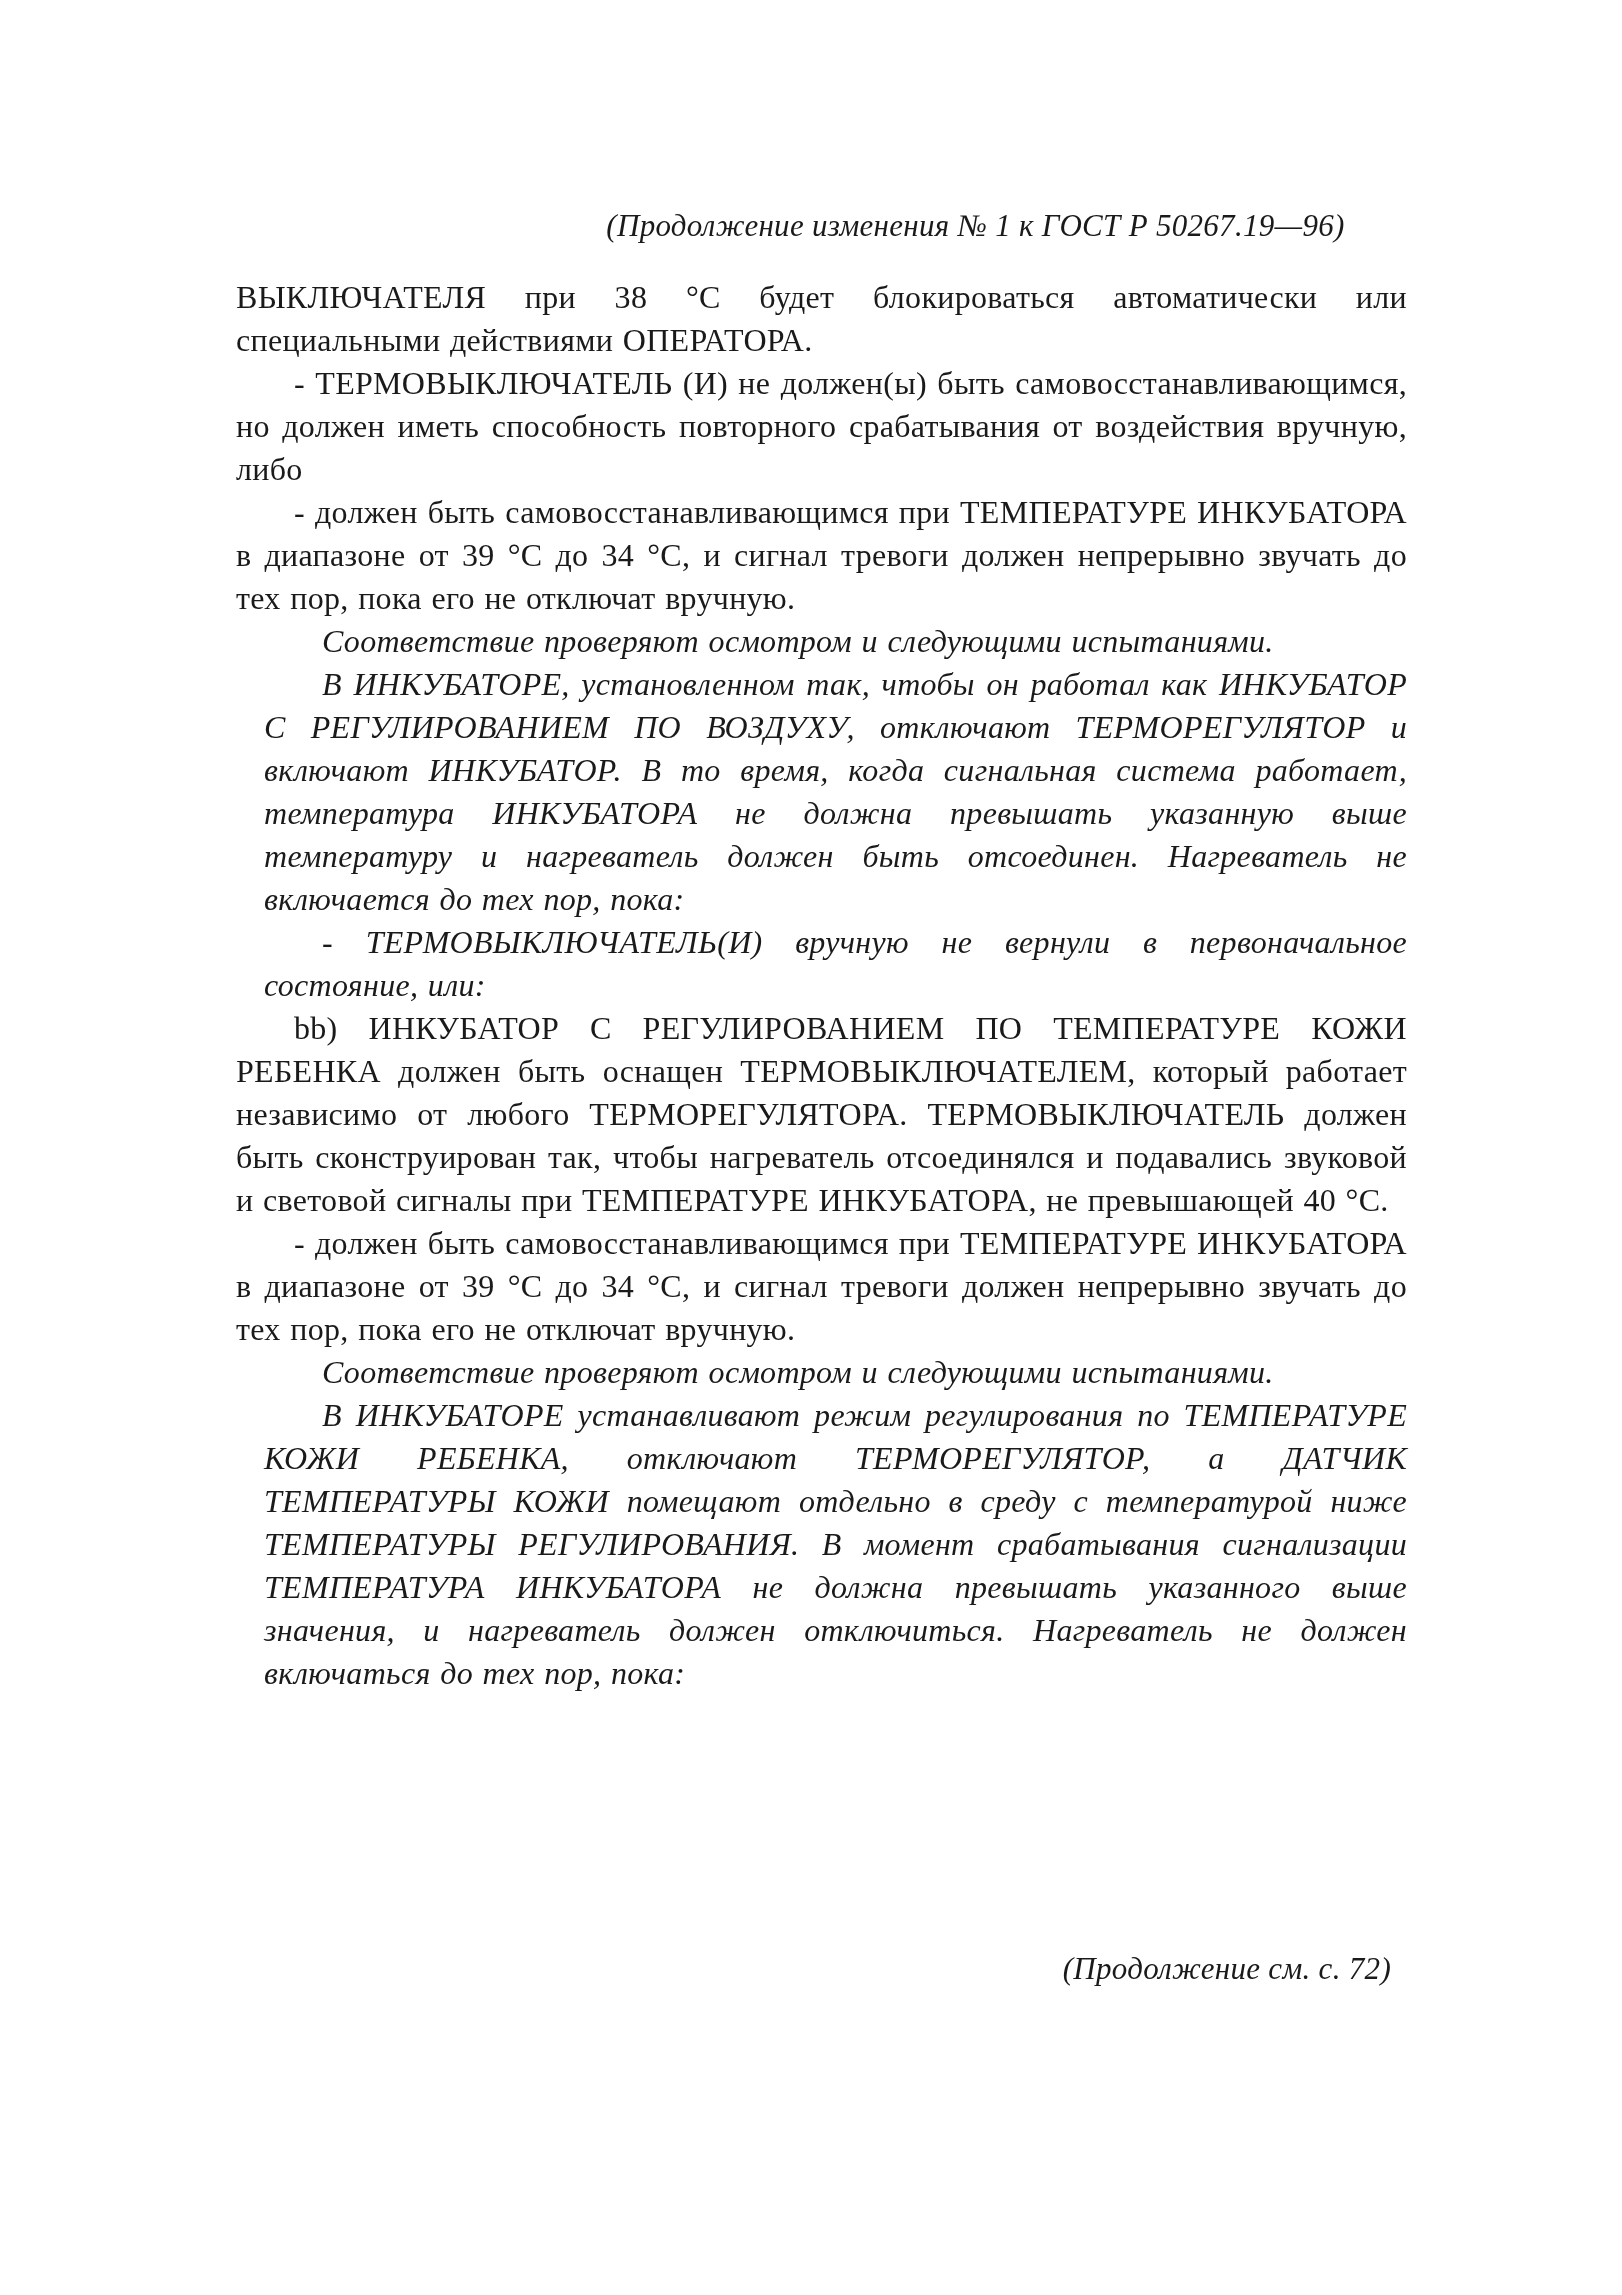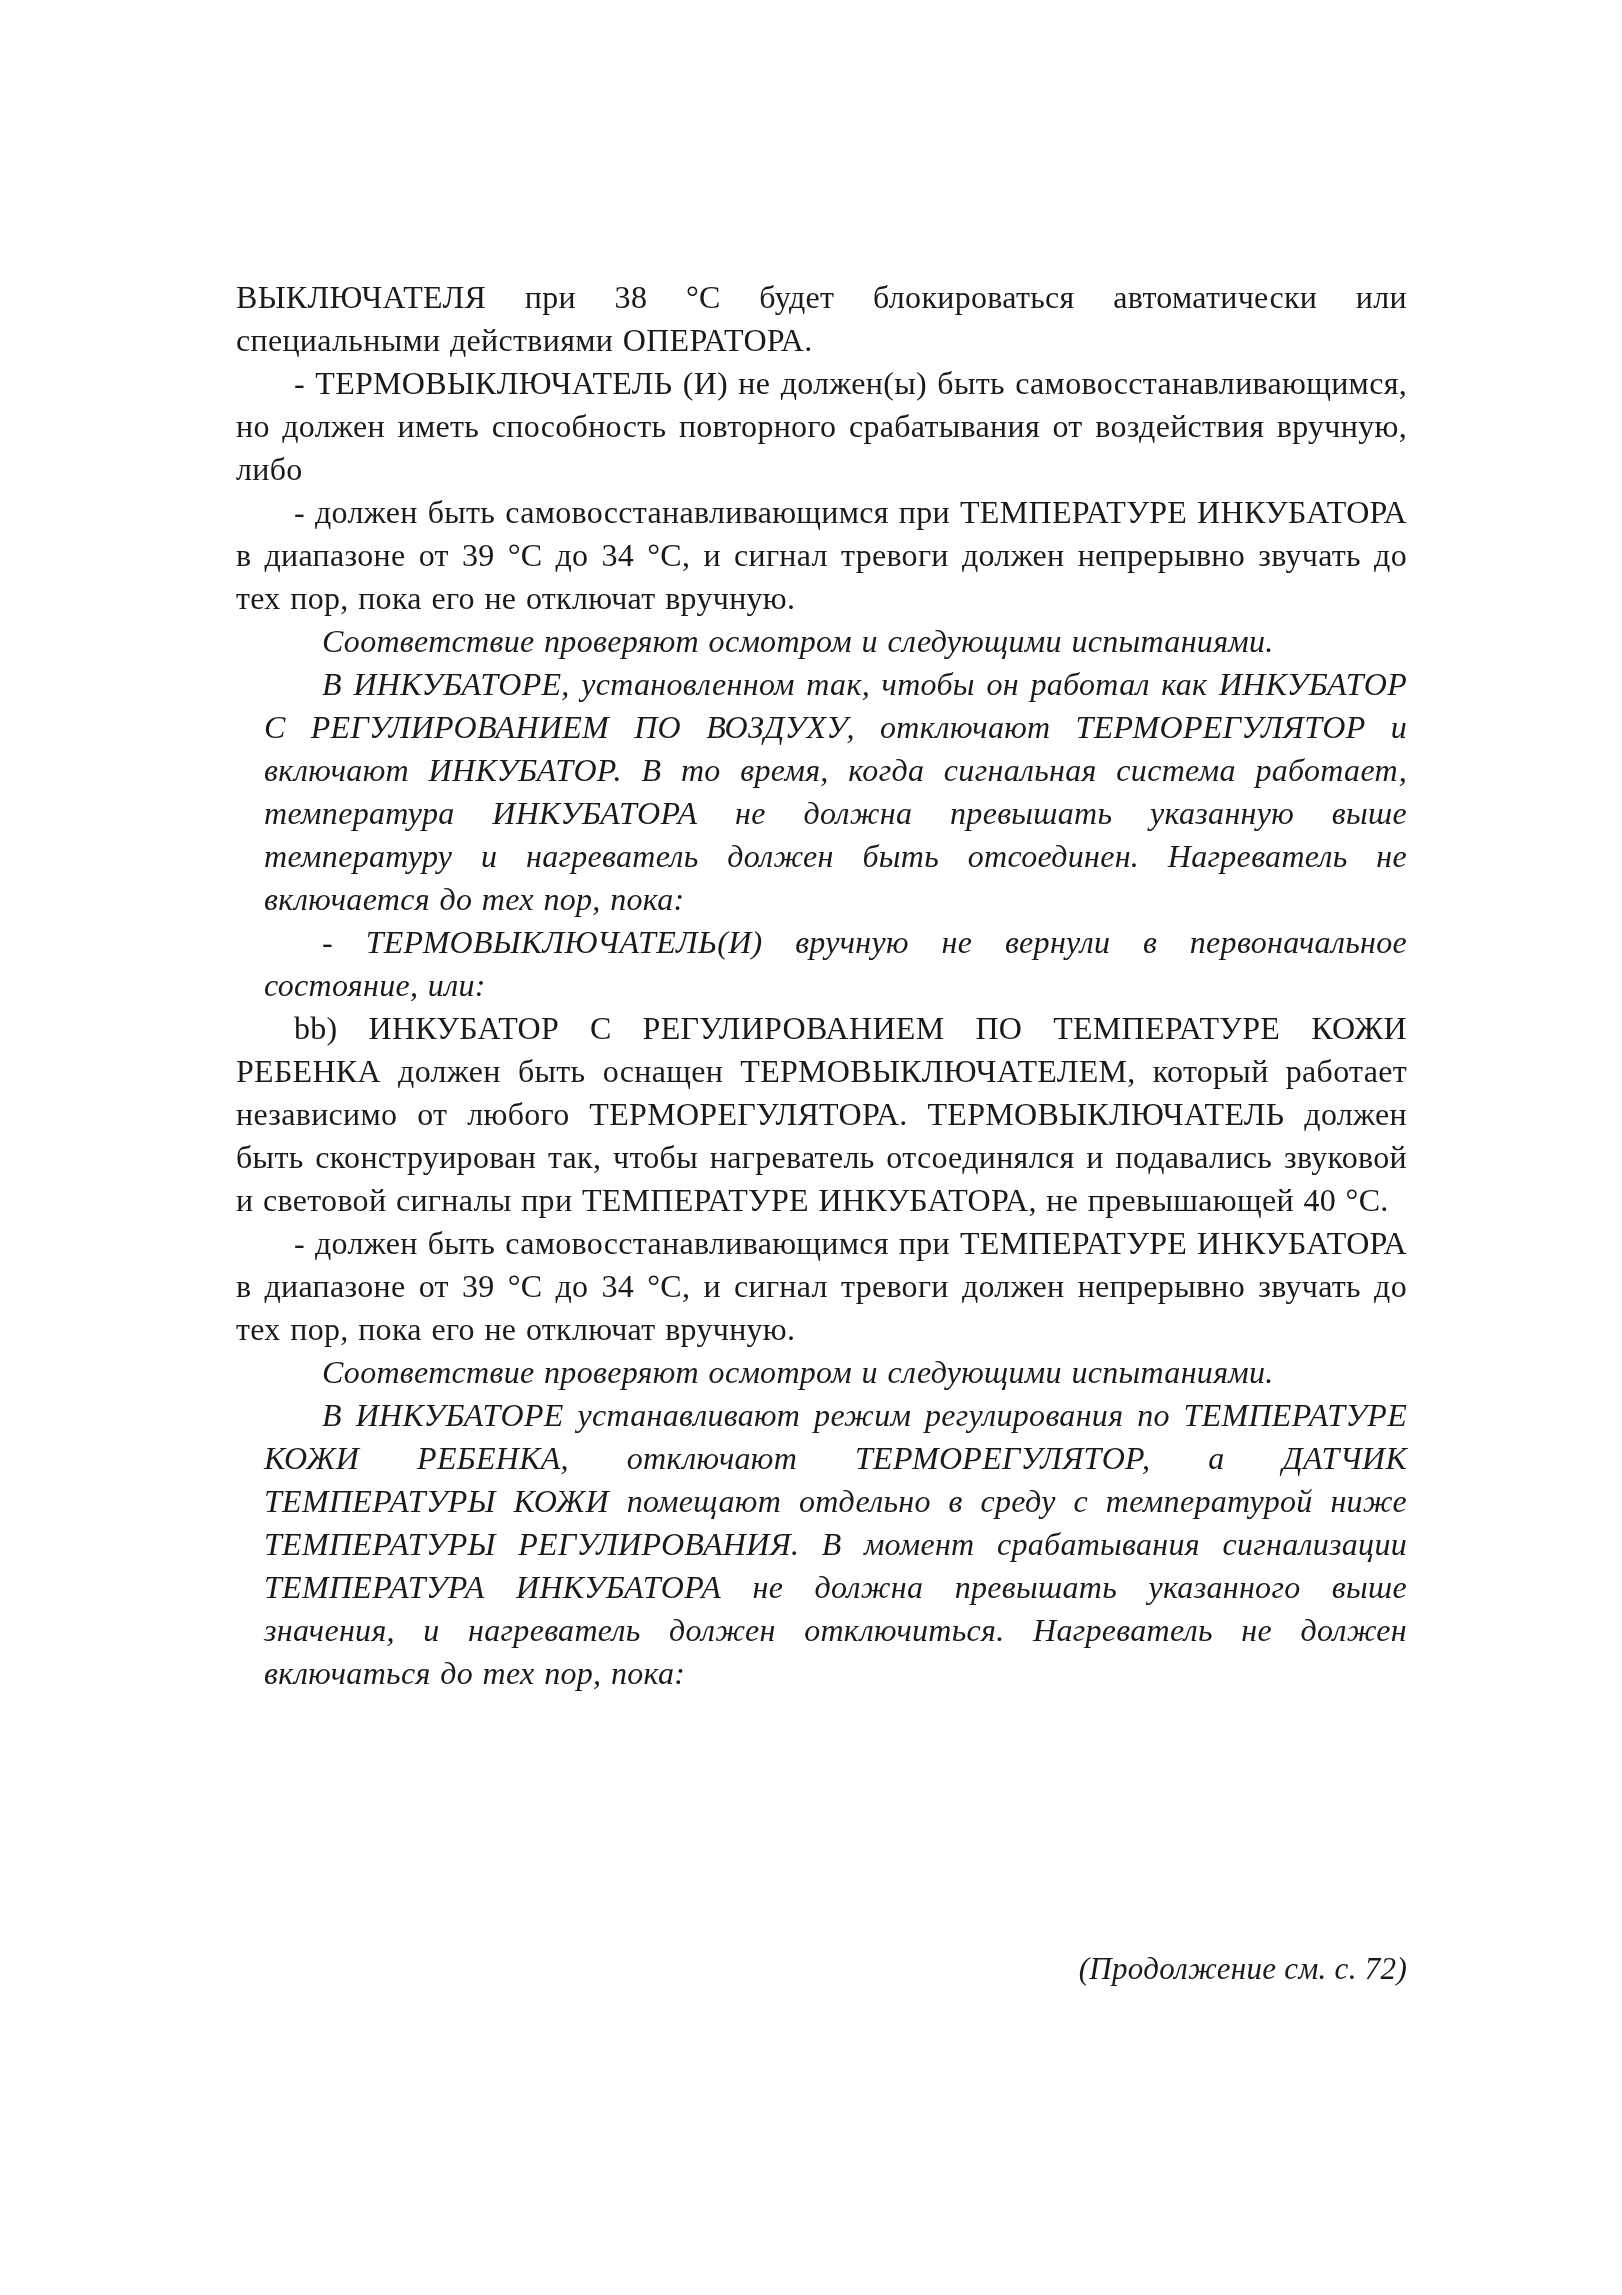--- a/index.html
+++ b/index.html
@@ -47,32 +47,33 @@
   .content p.indent {
     text-indent: 58px;
   }
   .content p.italic {
     font-style: italic;
     margin-left: 28px;
   }
   .page-footer {
     position: absolute;
     top: 1951px;
-    left: 236px;
+    left: 220px;
     width: 1171px;
     text-align: right;
     font-style: italic;
     font-size: 31px;
     letter-spacing: 0.3px;
   }
 </style>
 </head>
 <body>
 
 <div class="page">
+  <div class="page-header">(Продолжение изменения № 1 к ГОСТ Р 50267.19—96)</div>
 
   <div class="content">
       <p class="">ВЫКЛЮЧАТЕЛЯ при 38 °С будет блокироваться автоматически или специальными действиями ОПЕРАТОРА.</p>
       <p class=" indent">- ТЕРМОВЫКЛЮЧАТЕЛЬ (И) не должен(ы) быть самовосстанавливающимся, но должен иметь способность повторного срабатывания от воздействия вручную, либо</p>
       <p class=" indent">- должен быть самовосстанавливающимся при ТЕМПЕРАТУРЕ ИНКУБАТОРА в диапазоне от 39 °С до 34 °С, и сигнал тревоги должен непрерывно звучать до тех пор, пока его не отключат вручную.</p>
       <p class="italic indent">Соответствие проверяют осмотром и следующими испытаниями.</p>
       <p class="italic indent">В ИНКУБАТОРЕ, установленном так, чтобы он работал как ИНКУБАТОР С РЕГУЛИРОВАНИЕМ ПО ВОЗДУХУ, отключают ТЕРМОРЕГУЛЯТОР и включают ИНКУБАТОР. В то время, когда сигнальная система работает, температура ИНКУБАТОРА не должна превышать указанную выше температуру и нагреватель должен быть отсоединен. Нагреватель не включается до тех пор, пока:</p>
       <p class="italic indent">- ТЕРМОВЫКЛЮЧАТЕЛЬ(И) вручную не вернули в первоначальное состояние, или:</p>
       <p class=" indent">bb) ИНКУБАТОР С РЕГУЛИРОВАНИЕМ ПО ТЕМПЕРАТУРЕ КОЖИ РЕБЕНКА должен быть оснащен ТЕРМОВЫКЛЮЧАТЕЛЕМ, который работает независимо от любого ТЕРМОРЕГУЛЯТОРА. ТЕРМОВЫКЛЮЧАТЕЛЬ должен быть сконструирован так, чтобы нагреватель отсоединялся и подавались звуковой и световой сигналы при ТЕМПЕРАТУРЕ ИНКУБАТОРА, не превышающей 40 °С.</p>
       <p class=" indent">- должен быть самовосстанавливающимся при ТЕМПЕРАТУРЕ ИНКУБАТОРА в диапазоне от 39 °С до 34 °С, и сигнал тревоги должен непрерывно звучать до тех пор, пока его не отключат вручную.</p>

